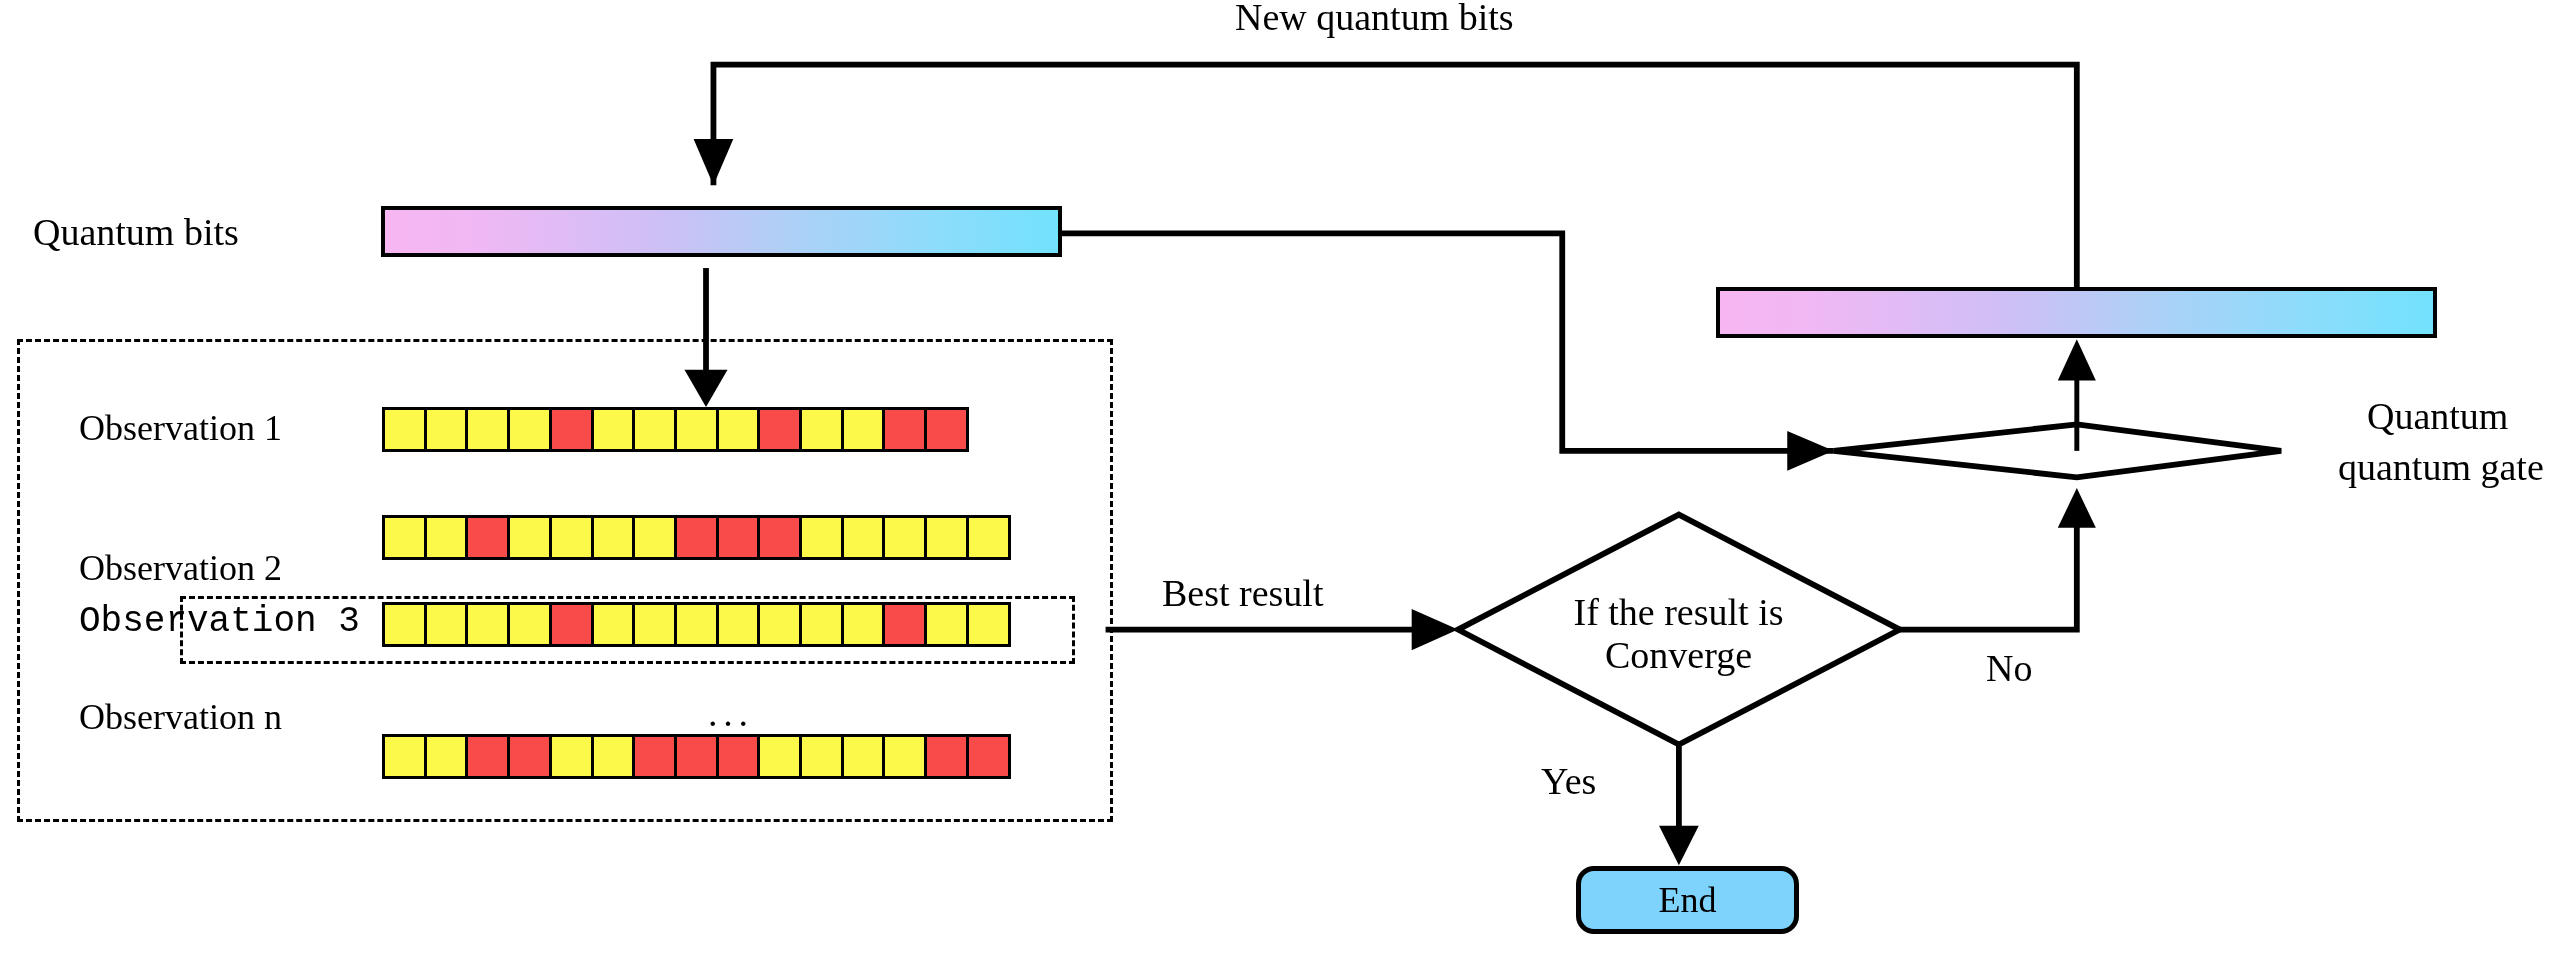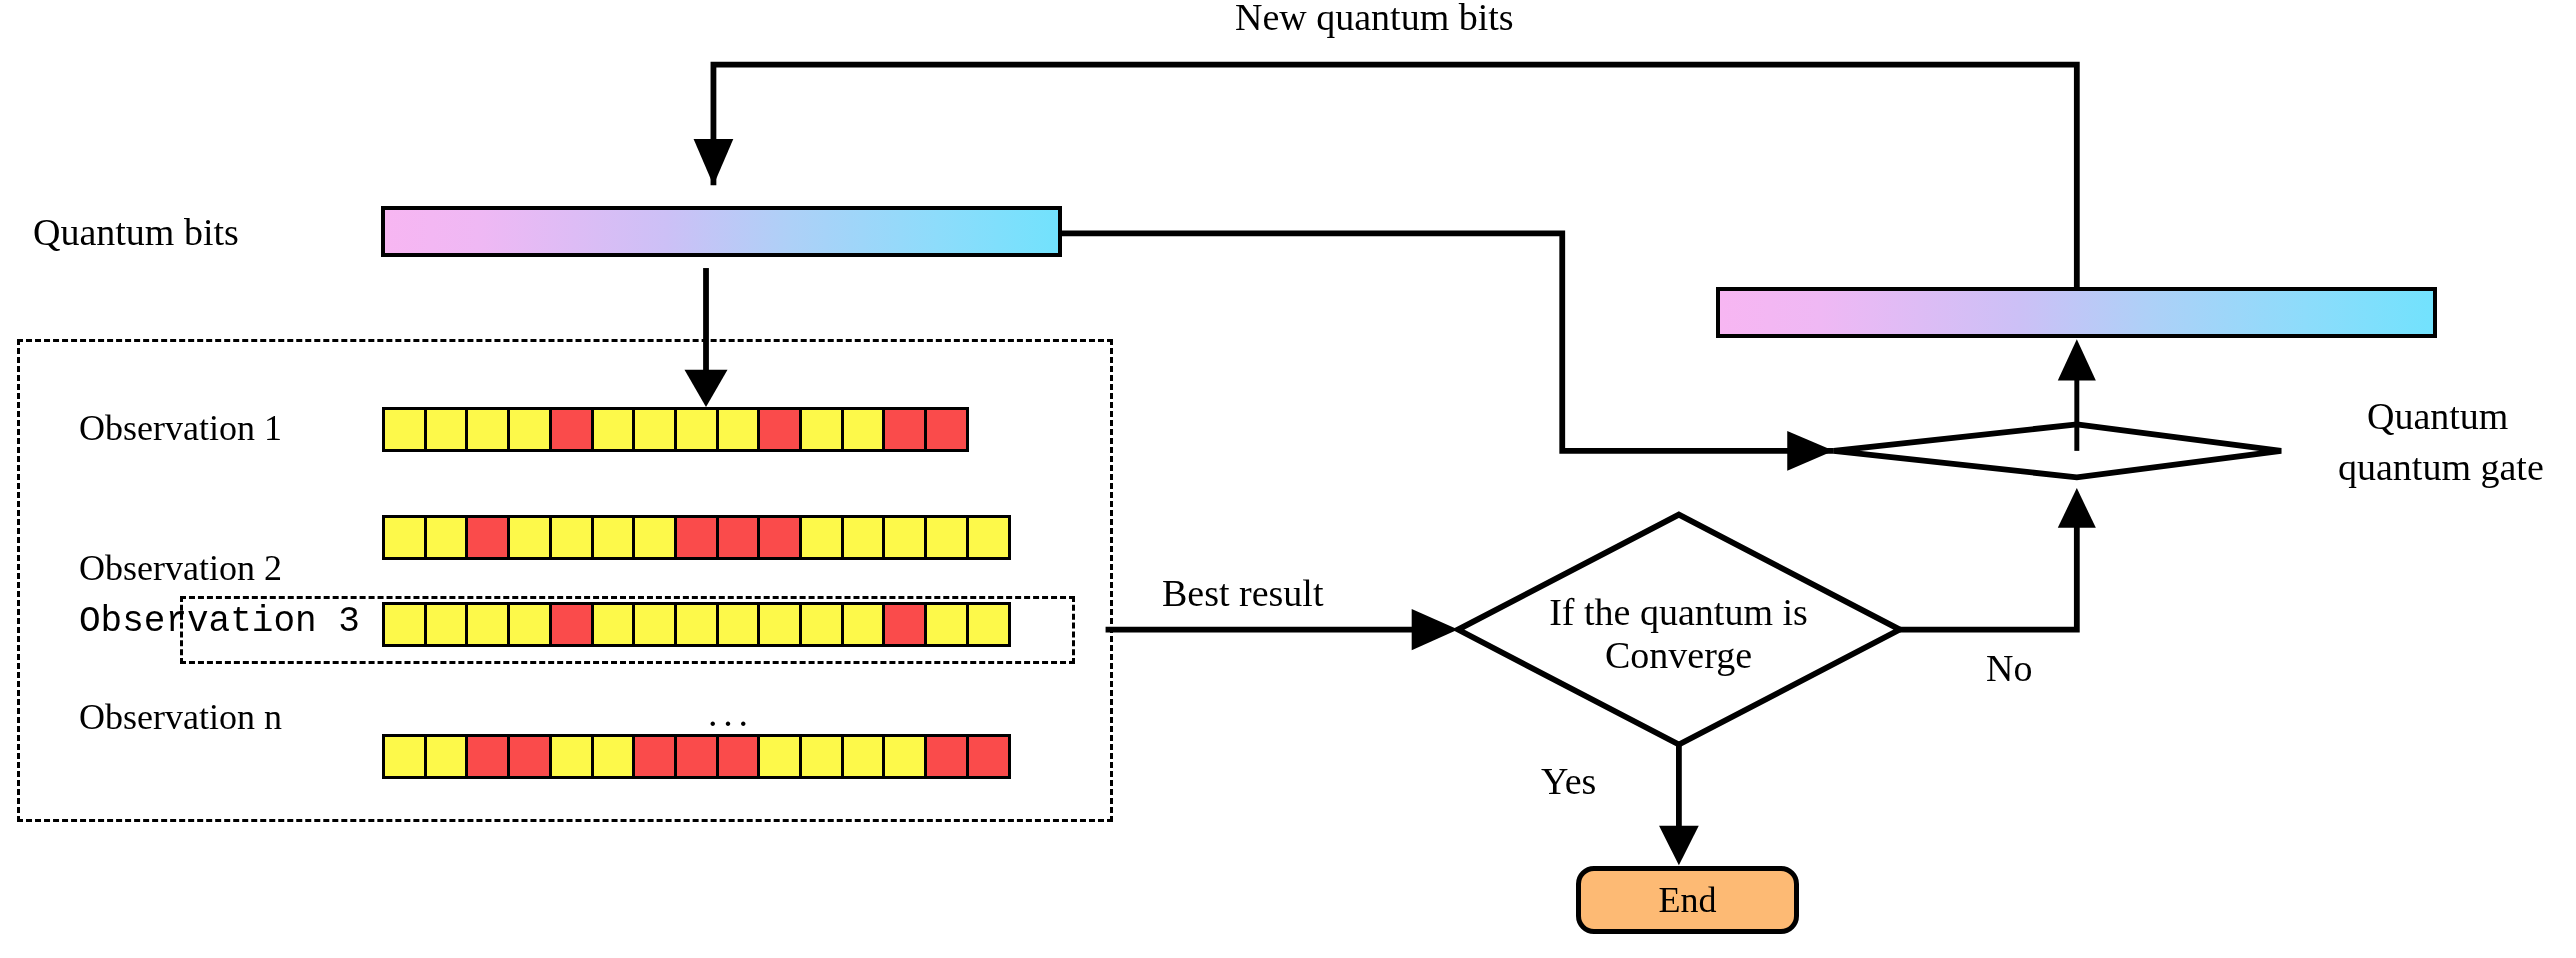--- a/index.html
+++ b/index.html
@@ -16,21 +16,21 @@
         background:linear-gradient(90deg,#f7b6f2 0%,#efb8f4 14%,#ccc0f6 42%,#aed0f7 60%,#8ddcfb 82%,#72e2fd 100%);}
 
   .obs-row{position:absolute;display:flex;}
   .cell{width:45px;height:45px;border:3.3px solid #000;box-sizing:border-box;margin-right:-3.3px;}
   .cell.y{background:#fdf94a;}
   .cell.r{background:#fa4b4b;}
 
   .dashbox{position:absolute;border:3.3px dashed #000;box-sizing:border-box;background:transparent;}
 
   .endbox{position:absolute;border:5px solid #000;border-radius:18px;box-sizing:border-box;
-          background:#fdba74;display:flex;align-items:center;justify-content:center;font-size:36px;}
+          background:#7dd3fc;display:flex;align-items:center;justify-content:center;font-size:36px;}
 
   .dots{position:absolute;font-size:38px;letter-spacing:5.8px;}
   .diamond-text{position:absolute;text-align:center;font-size:38px;line-height:1.1;white-space:nowrap;}
 </style>
 </head>
 <body>
 
 <div id="stage">
 
   <svg id="wires" viewBox="0 0 3113 1158">
@@ -90,21 +90,21 @@
 
   <div class="lbl lbl-xl" style="left:2367px;top:396px;">Quantum</div>
   <div class="lbl lbl-xl" style="left:2338px;top:447px;">quantum gate</div>
 
   <div class="lbl lbl-xl" style="left:1162px;top:573px;">Best result</div>
 
   <div class="lbl lbl-xl" style="left:1986px;top:648px;">No</div>
 
   <div class="lbl lbl-xl" style="left:1541px;top:761px;">Yes</div>
 
-  <div class="diamond-text" style="left:1499px;top:592px;width:359px;">If the quantum is</div>
+  <div class="diamond-text" style="left:1499px;top:592px;width:359px;">If the result is</div>
   <div class="diamond-text" style="left:1499px;top:635px;width:359px;">Converge</div>
 
   <div class="dots" style="left:708px;top:691px;">...</div>
 
   <div class="qbar" style="left:381px;top:206px;width:681px;height:51px;"></div>
 
   <div class="qbar" style="left:1716px;top:287px;width:721px;height:51px;"></div>
 
   <div class="dashbox" style="left:16.5px;top:339px;width:1096px;height:483px;"></div>
 

